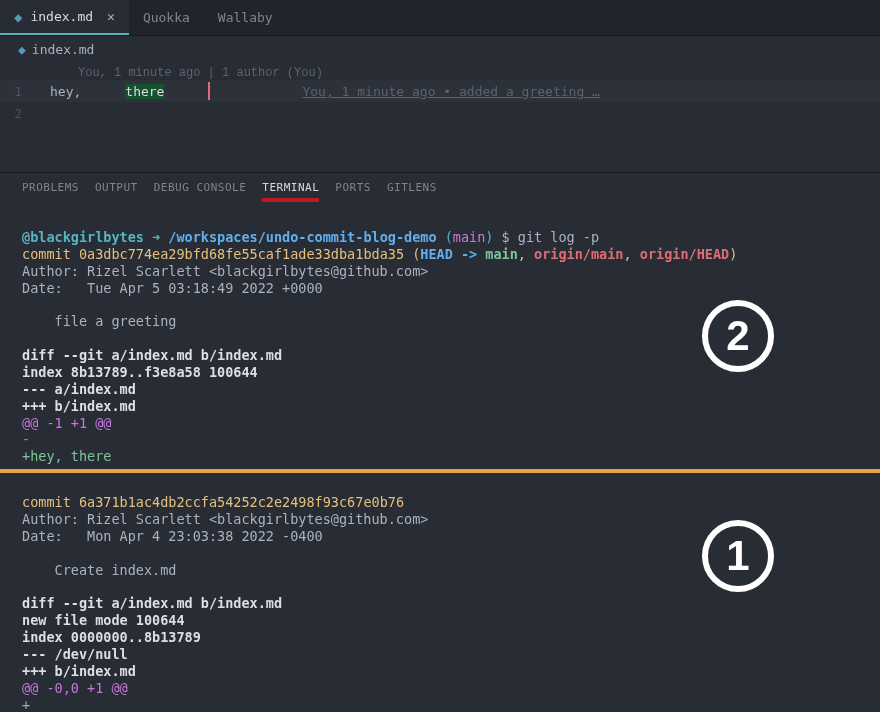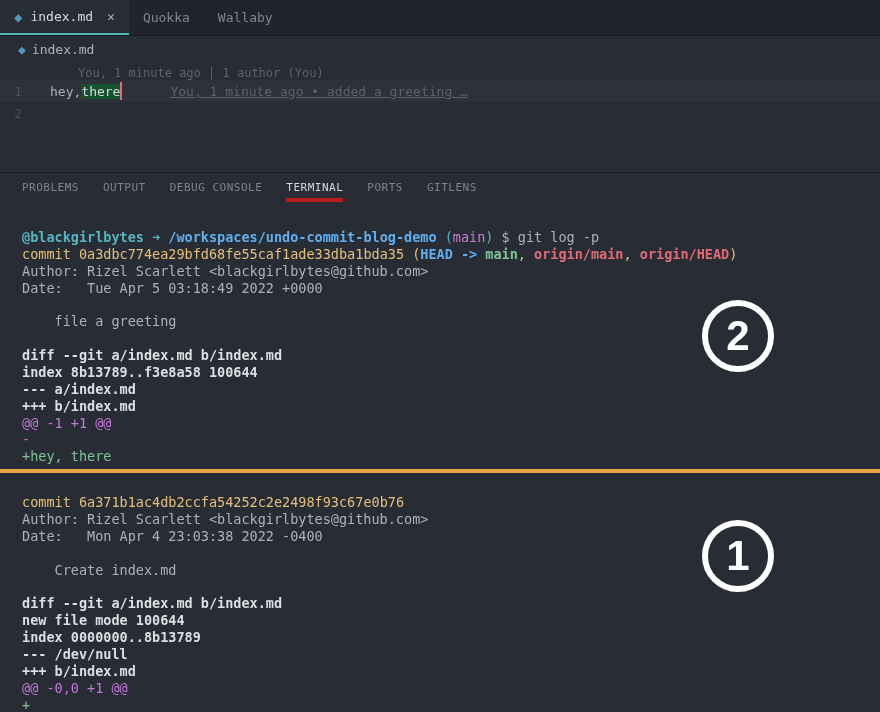--- a/index.html
+++ b/index.html
@@ -61,36 +61,38 @@
     .editor {
       background: #282c34;
       height: 110px;
       padding: 4px 0 0 0;
       font-family: 'Menlo', monospace;
     }
     .blame-line {
       padding-left: 78px;
       color: #5c6370;
       font-size: 12px;
+      font-family: Liberation Mono, monospace;
     }
     .editor-line {
       display: flex;
       align-items: center;
       height: 22px;
     }
     .line-number {
       width: 50px;
       text-align: right;
       padding-right: 28px;
       color: #4b5263;
       user-select: none;
     }
     .line-content {
       display: flex;
       align-items: center;
+      gap: 44px;
     }
     .text-normal { color: #abb2bf; }
     .text-highlight { 
       background: #14532d; 
       color: #d7dae0;
       position: relative;
     }
     .cursor {
       display: inline-block;
       width: 2px;
@@ -105,21 +107,21 @@
       text-decoration: underline;
     }
     
     
     .panel {
       border-top: 1px solid #181a1f;
       background: #282c34;
     }
     .panel-tabs {
       display: flex;
-      gap: 24px;
+      gap: 16px;
       padding: 8px 22px;
       font-size: 11px;
       letter-spacing: 0.5px;
     }
     .panel-tab {
       color: #7f848e;
       cursor: pointer;
       padding-bottom: 4px;
     }
     .panel-tab.active {

